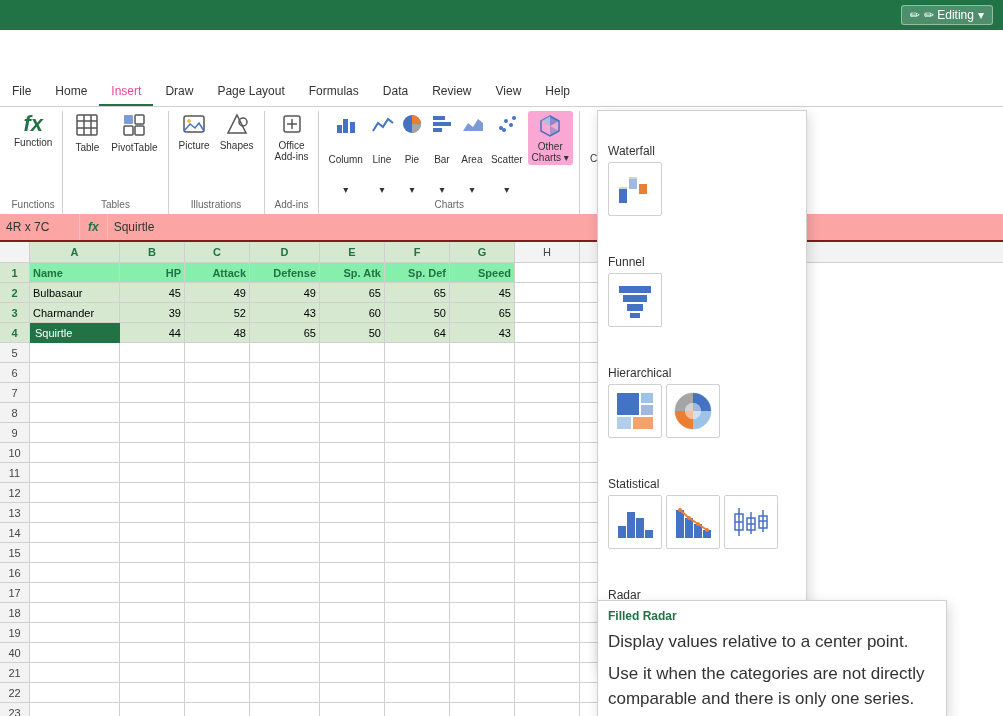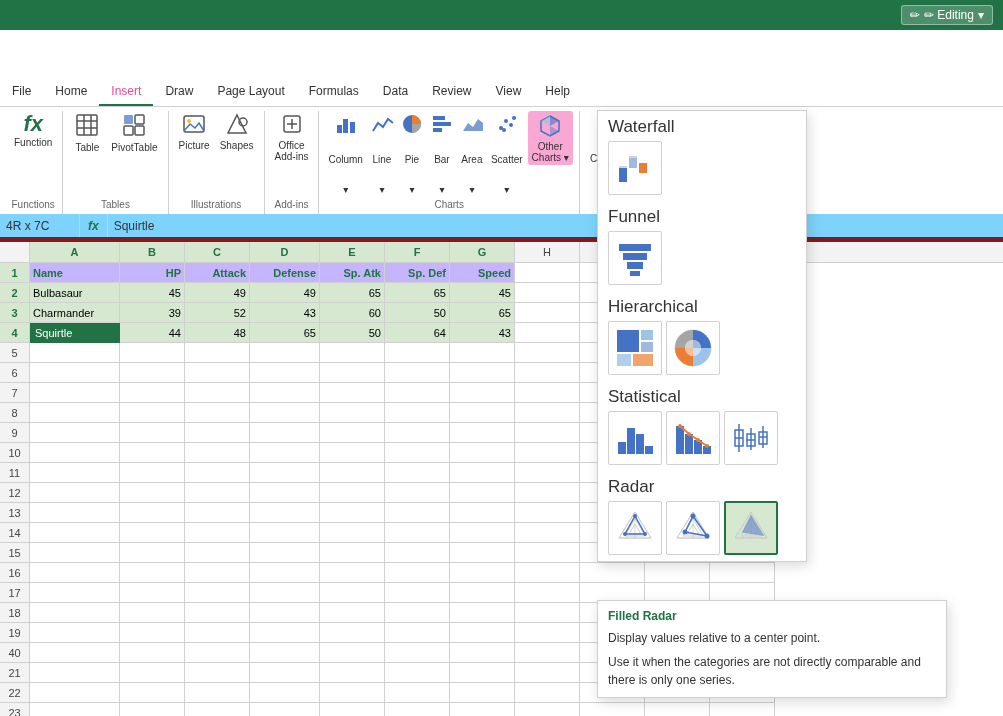--- a/index.html
+++ b/index.html
@@ -100,22 +100,22 @@
       font-size: 10px;
       color: #333;
       text-align: center;
       gap: 19px;
     }
 
     
     .formula-bar {
       display: flex;
       align-items: center;
-      border-bottom: 5px solid #7f1d1d;
-      background: #7dd3fc;
+      border-bottom: 2px solid #7f1d1d;
+      background: #fca5a5;
       height: 28px;
     }
     .name-box {
       width: 80px;
       border-right: 1px solid #d0d0d0;
       padding: 0 6px;
       font-size: 12px;
       color: #333;
       height: 100%;
       display: flex;
@@ -203,21 +203,21 @@
       font-size: 11px;
       padding: 0 3px;
       display: flex;
       align-items: center;
       overflow: hidden;
       white-space: nowrap;
       color: #000;
     }
     .cell.selected-range { background: #d6e8d0; }
     .cell.selected-cell { background: #217346; color: white; border: 2px solid #217346; }
-    .cell.header-cell { background: #c4b5fd; color: #217346; font-weight: bold; }
+    .cell.header-cell { background: #86efac; color: #217346; font-weight: bold; }
     .cell-right { justify-content: flex-end; text-align: center; }
 
     
     .col-a { width: 90px; min-width: 90px; }
     .col-b { width: 65px; min-width: 65px; }
     .col-c { width: 65px; min-width: 65px; }
     .col-d { width: 70px; min-width: 70px; }
     .col-e { width: 65px; min-width: 65px; }
     .col-f { width: 65px; min-width: 65px; }
     .col-g { width: 65px; min-width: 65px; }
@@ -232,23 +232,24 @@
       width: 210px;
       background: #fff;
       border: 1px solid #d0d0d0;
       box-shadow: 2px 4px 12px rgba(0,0,0,0.15);
       z-index: 100;
     }
     .dropdown-section {
       padding: 6px 10px 2px 10px;
     }
     .dropdown-section-title {
-      font-size: 17px;
+      font-size: 12px;
       color: #333;
       margin-bottom: 4px;
+      margin-top: 27px;
     }
     .dropdown-icons {
       display: flex;
       gap: 4px;
       margin-bottom: 4px;
     }
     .chart-icon-btn {
       width: 54px;
       height: 54px;
       display: flex;
@@ -273,21 +274,21 @@
       padding: 8px 10px;
       z-index: 101;
     }
     .tooltip-title {
       font-size: 12px;
       font-weight: bold;
       color: #217346;
       margin-bottom: 6px;
     }
     .tooltip-desc {
-      font-size: 12px;
+      font-size: 17px;
       color: #333;
       line-height: 1.5;
     }
 
     
     svg { overflow: visible; }
   </style>
 </head>
 <body>
 

